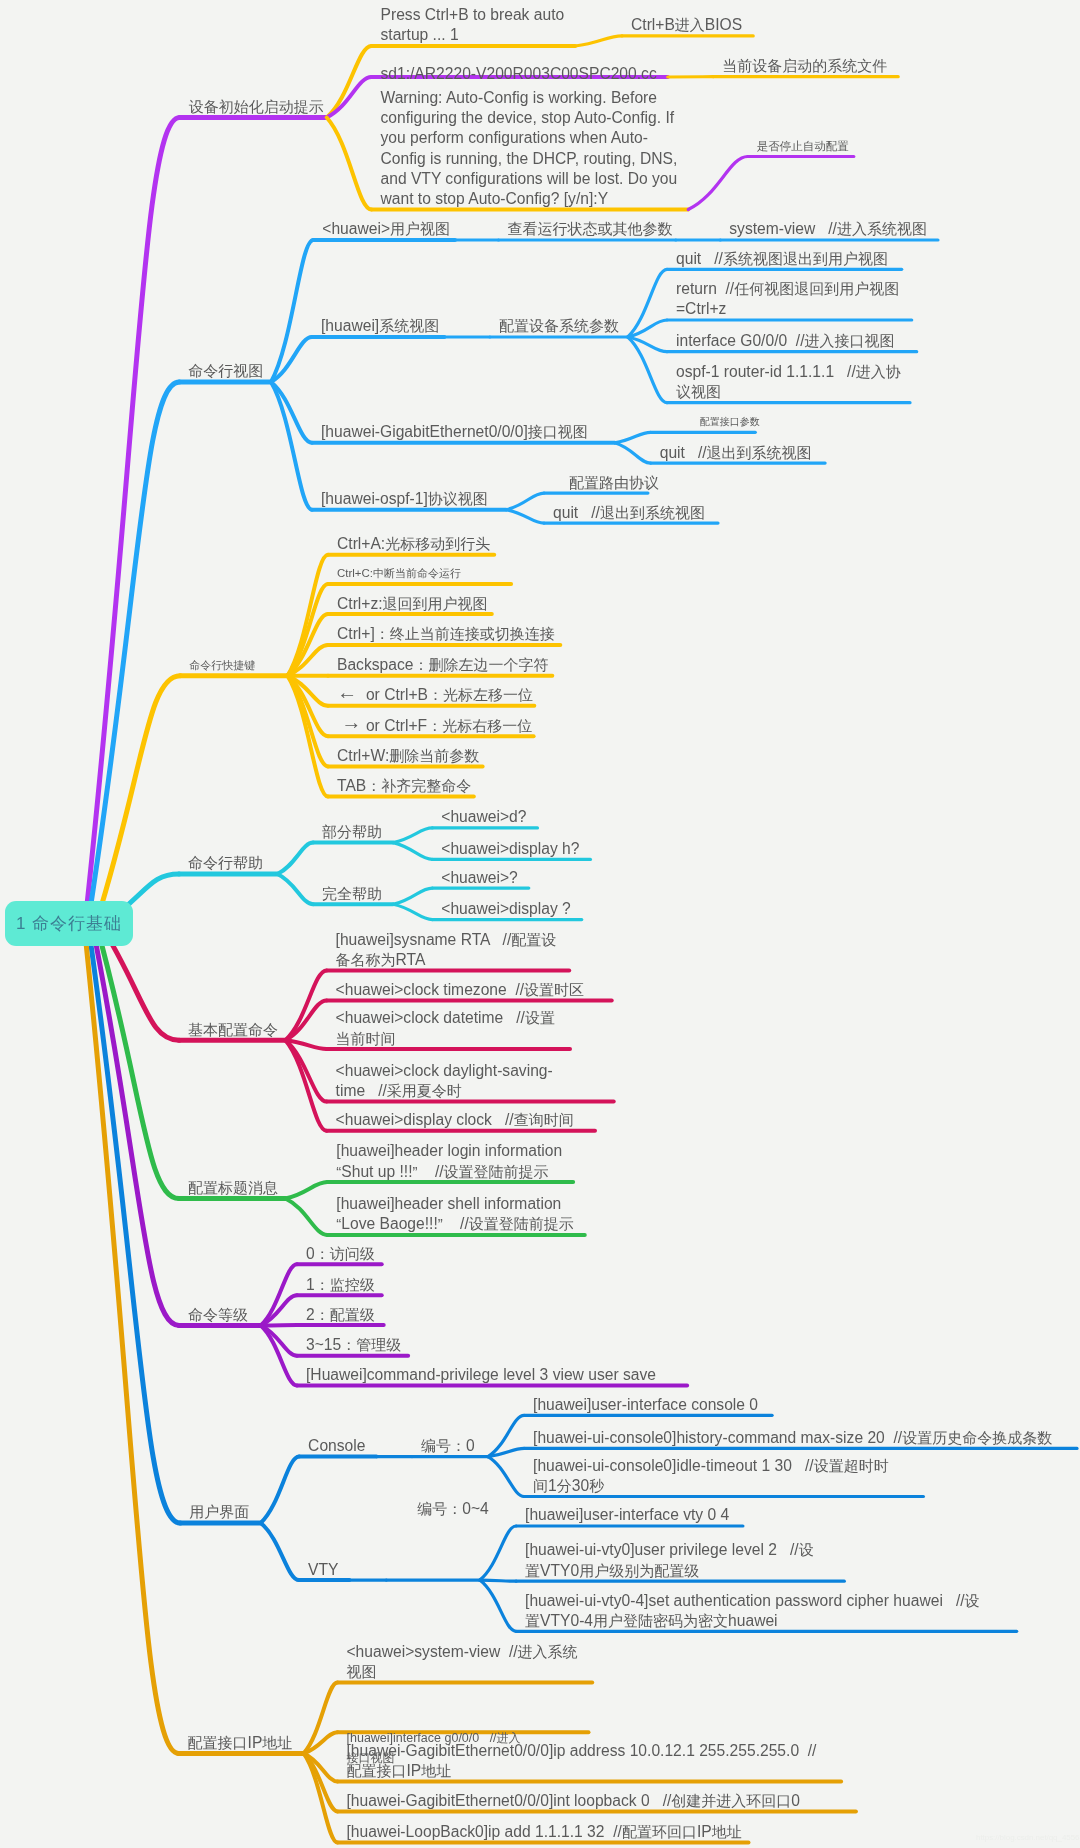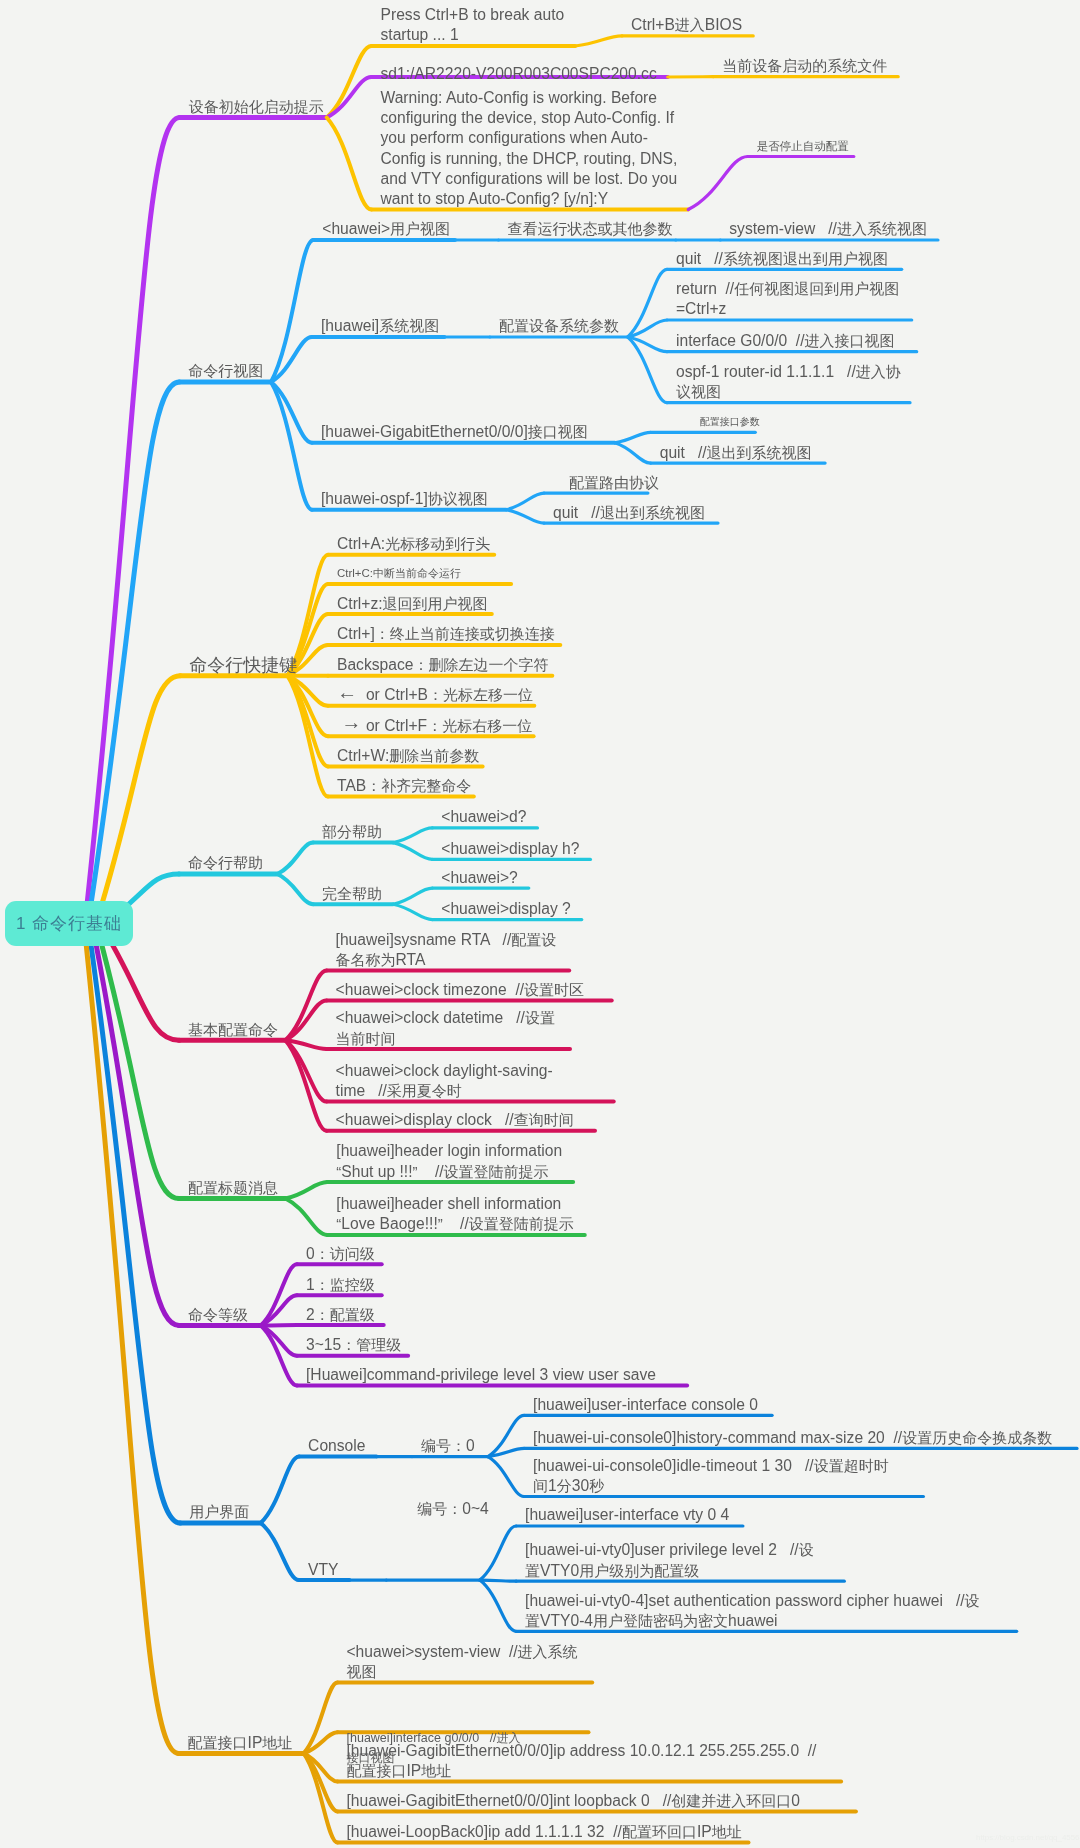--- a/index.html
+++ b/index.html
@@ -192,21 +192,21 @@
 <span class="lat">=Ctrl+z</span></div>
       <div class="node" style="left: 676px; font-size: 15px; line-height: 20.2px; top: 331.1px;"><span class="lat">interface G0/0/0  //</span><span class="cjk">进入接口视图</span></div>
       <div class="node" style="left: 676px; font-size: 15px; line-height: 20.2px; top: 361.9px;"><span class="lat">ospf-1 router-id 1.1.1.1   //</span><span class="cjk">进入协</span>
 <span class="cjk">议视图</span></div>
       <div class="node" style="left: 321px; font-size: 15px; line-height: 20.2px; top: 422.2px;"><span class="lat">[huawei-GigabitEthernet0/0/0]</span><span class="cjk">接口视图</span></div>
       <div class="node" style="left: 659.7px; font-size: 10px; line-height: 20.2px; top: 411.7px; margin-left: 40px;"><span class="cjk">配置接口参数</span></div>
       <div class="node" style="left: 659.7px; font-size: 15px; line-height: 20.2px; top: 442.5px;"><span class="lat">quit   //</span><span class="cjk">退出到系统视图</span></div>
       <div class="node" style="left: 321px; font-size: 15px; line-height: 20.2px; top: 489.1px;"><span class="lat">[huawei-ospf-1]</span><span class="cjk">协议视图</span></div>
       <div class="node" style="left: 553px; font-size: 15px; line-height: 20.2px; top: 472.5px; margin-left: 16px;"><span class="cjk">配置路由协议</span></div>
       <div class="node" style="left: 553px; font-size: 15px; line-height: 20.2px; top: 502.5px;"><span class="lat">quit   //</span><span class="cjk">退出到系统视图</span></div>
-      <div class="node" style="left: 189.2px; font-size: 18px; line-height: 20.2px; top: 655.1px; text-align: center;"><span class="cjk">命令行快捷键</span></div>
+      <div class="node" style="left: 189.2px; font-size: 11px; line-height: 20.2px; top: 655.1px; text-align: center;"><span class="cjk">命令行快捷键</span></div>
       <div class="node" style="left: 337px; font-size: 15px; line-height: 20.2px; top: 534.2px;"><span class="lat">Ctrl+A:</span><span class="cjk">光标移动到行头</span></div>
       <div class="node" style="left: 337px; font-size: 11px; line-height: 20.2px; top: 563.4px;"><span class="lat">Ctrl+C:</span><span class="cjk">中断当前命令运行</span></div>
       <div class="node" style="left: 337px; font-size: 15px; line-height: 20.2px; top: 593.5px;"><span class="lat">Ctrl+z:</span><span class="cjk">退回到用户视图</span></div>
       <div class="node" style="left: 337px; font-size: 15px; line-height: 20.2px; top: 624.3px;"><span class="lat">Ctrl+]</span><span class="pun">：</span><span class="cjk">终止当前连接或切换连接</span></div>
       <div class="node" style="left: 337px; font-size: 15px; line-height: 20.2px; top: 655.1px;"><span class="lat">Backspace</span><span class="pun">：</span><span class="cjk">删除左边一个字符</span></div>
       <div class="node" style="left: 337px; font-size: 15px; line-height: 20.2px; top: 685.2px;"><span class="arr">←</span><span class="lat">  or Ctrl+B</span><span class="pun">：</span><span class="cjk">光标左移一位</span></div>
       <div class="node" style="left: 337px; font-size: 15px; line-height: 20.2px; top: 715.7px;"><span class="lat"> </span><span class="arr">→</span><span class="lat"> or Ctrl+F</span><span class="pun">：</span><span class="cjk">光标右移一位</span></div>
       <div class="node" style="left: 337px; font-size: 15px; line-height: 20.2px; top: 745.8px;"><span class="lat">Ctrl+W:</span><span class="cjk">删除当前参数</span></div>
       <div class="node" style="left: 337px; font-size: 15px; line-height: 20.2px; top: 775.9px;"><span class="lat">TAB</span><span class="pun">：</span><span class="cjk">补齐完整命令</span></div>
       <div class="node" style="left: 188px; font-size: 15px; line-height: 20.2px; top: 853.4px;"><span class="cjk">命令行帮助</span></div>

